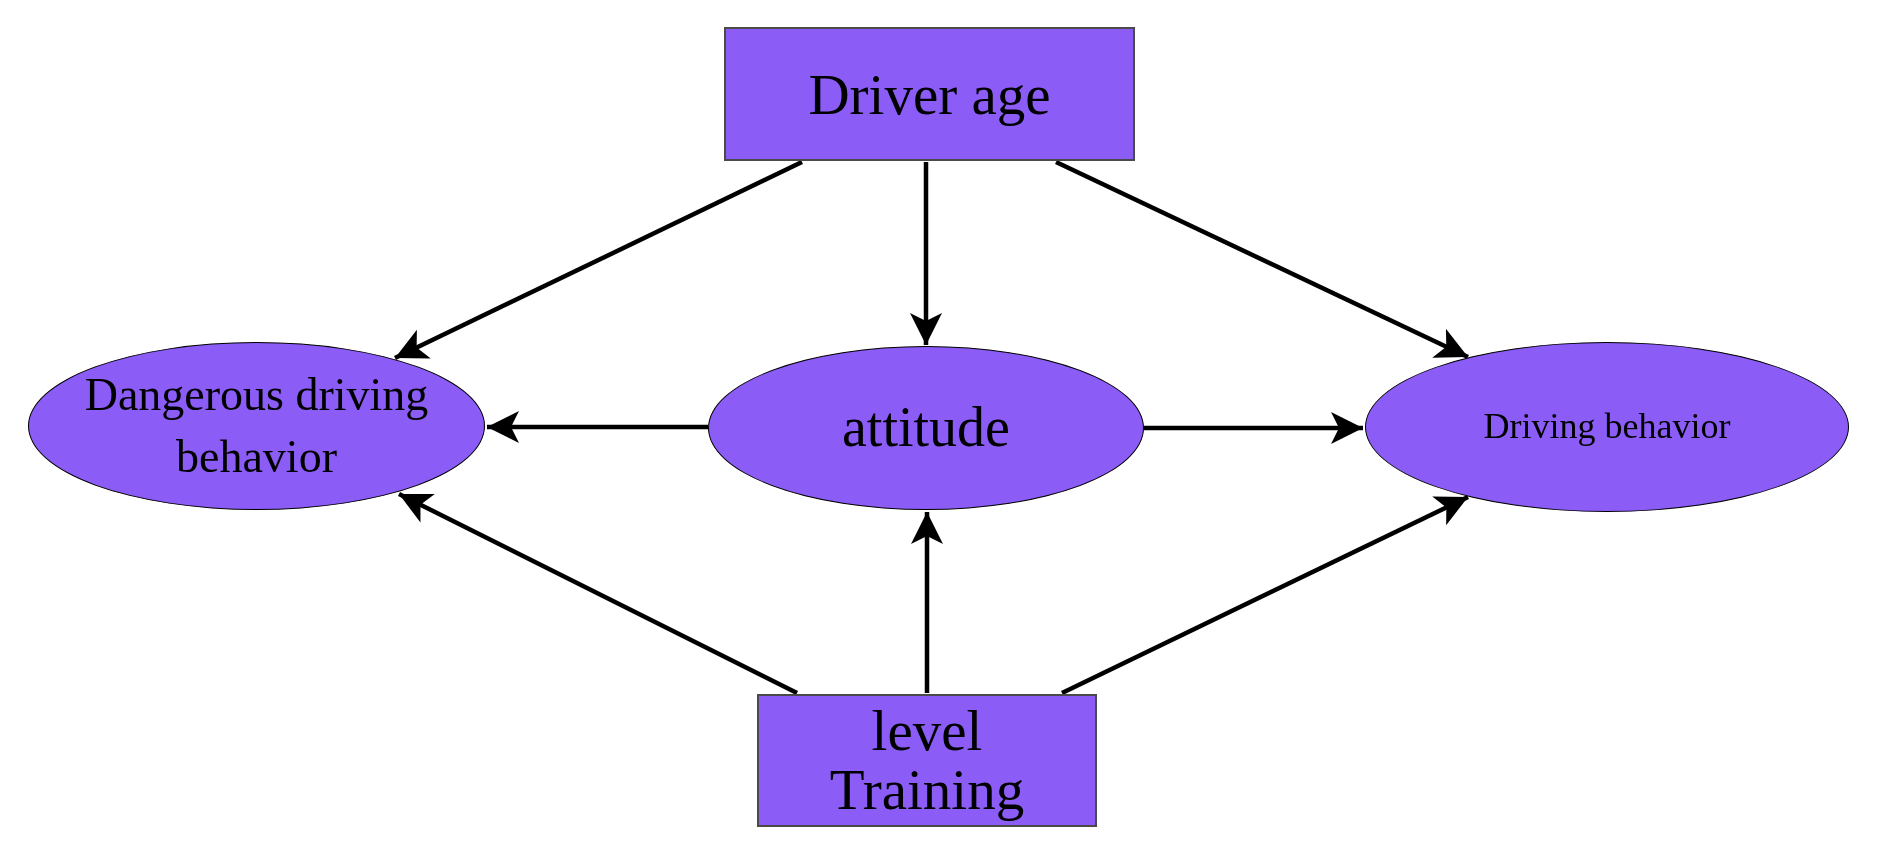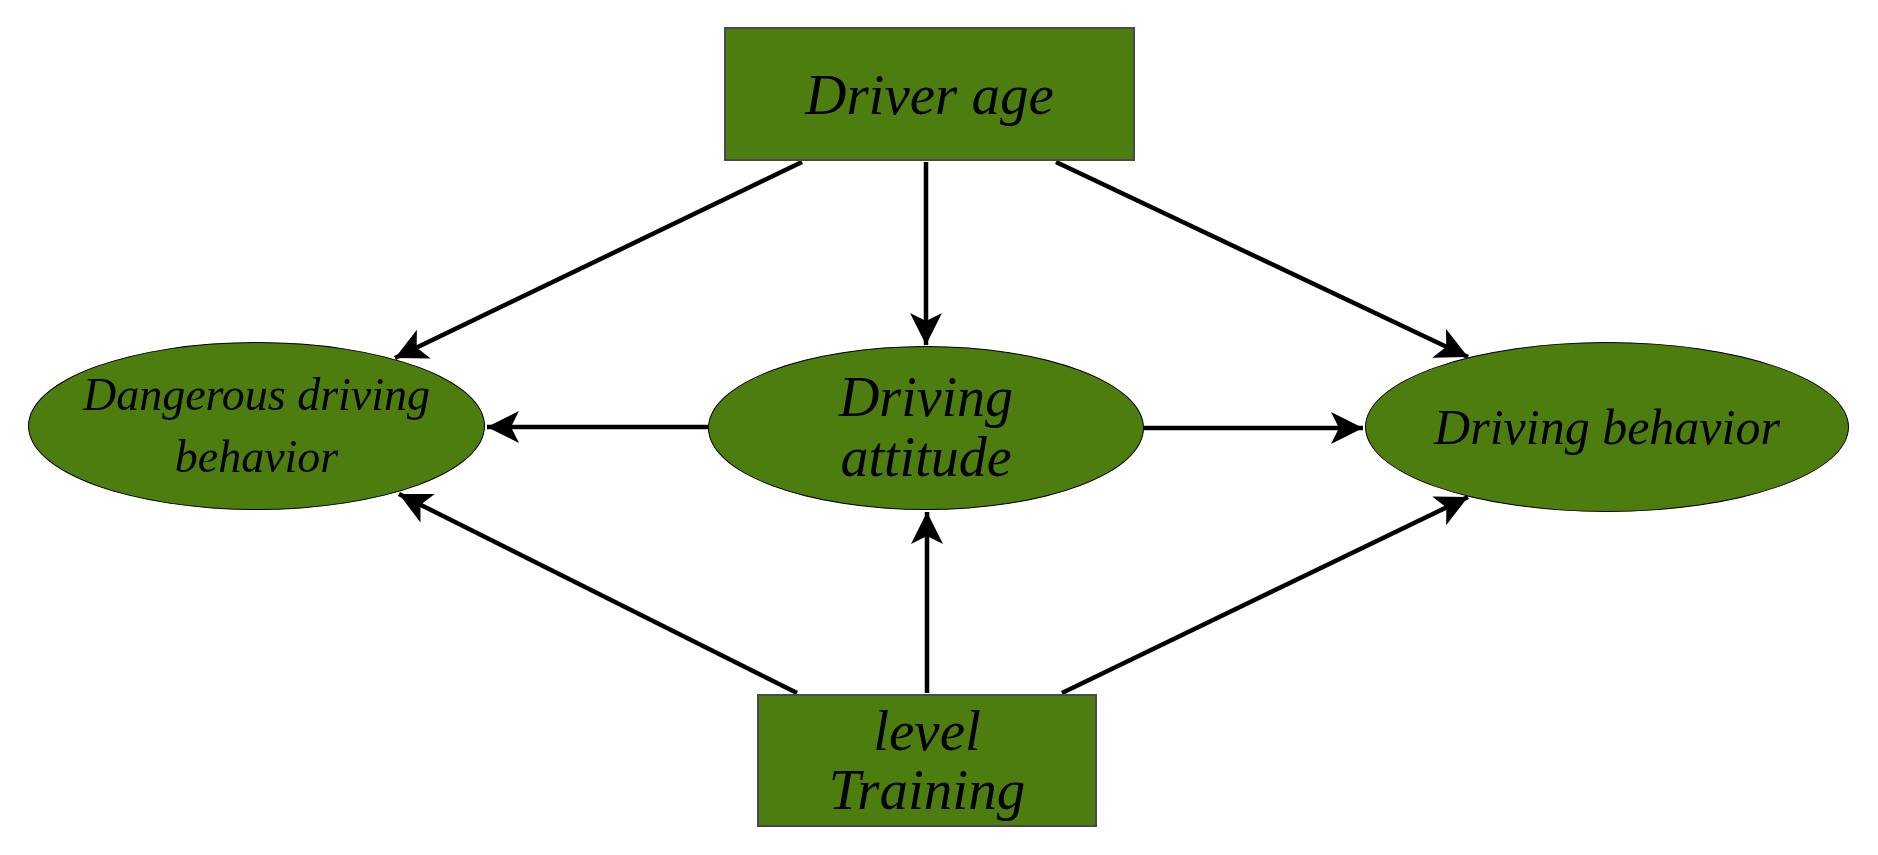--- a/index.html
+++ b/index.html
@@ -23,23 +23,22 @@
     width: 1878px;
     height: 855px;
   }
   .node {
     position: absolute;
     display: flex;
     flex-direction: column;
     align-items: center;
     justify-content: center;
     text-align: center;
-    background: #4d7c0f;
+    background: #8b5cf6;
     box-sizing: border-box;
-    font-style: italic;
   }
   .node span { display: block; white-space: nowrap; }
   .node.rect {
     border: 2px solid #4a4a4a;
   }
   .node.ellipse {
     border: 1.5px solid #000000;
     border-radius: 50%;
   }
   #node-driver-age {
@@ -53,21 +52,21 @@
   #node-dangerous-driving-tendency {
     left: 28px; top: 342px; width: 457px; height: 168px;
     font-size: 46px; line-height: 1.14; gap: 10px;
   }
   #node-driving-attitude {
     left: 708px; top: 346px; width: 436px; height: 164px;
     font-size: 56px; line-height: 1.07;
   }
   #node-driving-behavior-characteristics {
     left: 1365px; top: 342px; width: 484px; height: 170px;
-    font-size: 50px; line-height: 1.14;
+    font-size: 36px; line-height: 1.14;
   }
 </style>
 </head>
 <body>
 
 <div class="canvas">
 
   <svg class="edge-layer" id="edge-layer" viewBox="0 0 1878 855" xmlns="http://www.w3.org/2000/svg">
     <defs>
       <marker id="arrowhead" markerUnits="userSpaceOnUse" markerWidth="36" markerHeight="36" refX="32" refY="18" orient="auto">
@@ -87,21 +86,20 @@
   <div class="node rect" id="node-driver-age">
     <span>Driver age</span>
   </div>
 
   <div class="node ellipse" id="node-dangerous-driving-tendency">
     <span>Dangerous driving</span>
     <span>behavior</span>
   </div>
 
   <div class="node ellipse" id="node-driving-attitude">
-    <span>Driving</span>
     <span>attitude</span>
   </div>
 
   <div class="node ellipse" id="node-driving-behavior-characteristics">
     <span>Driving behavior</span>
   </div>
 
   <div class="node rect" id="node-training-level">
     <span>level</span>
     <span>Training</span>

